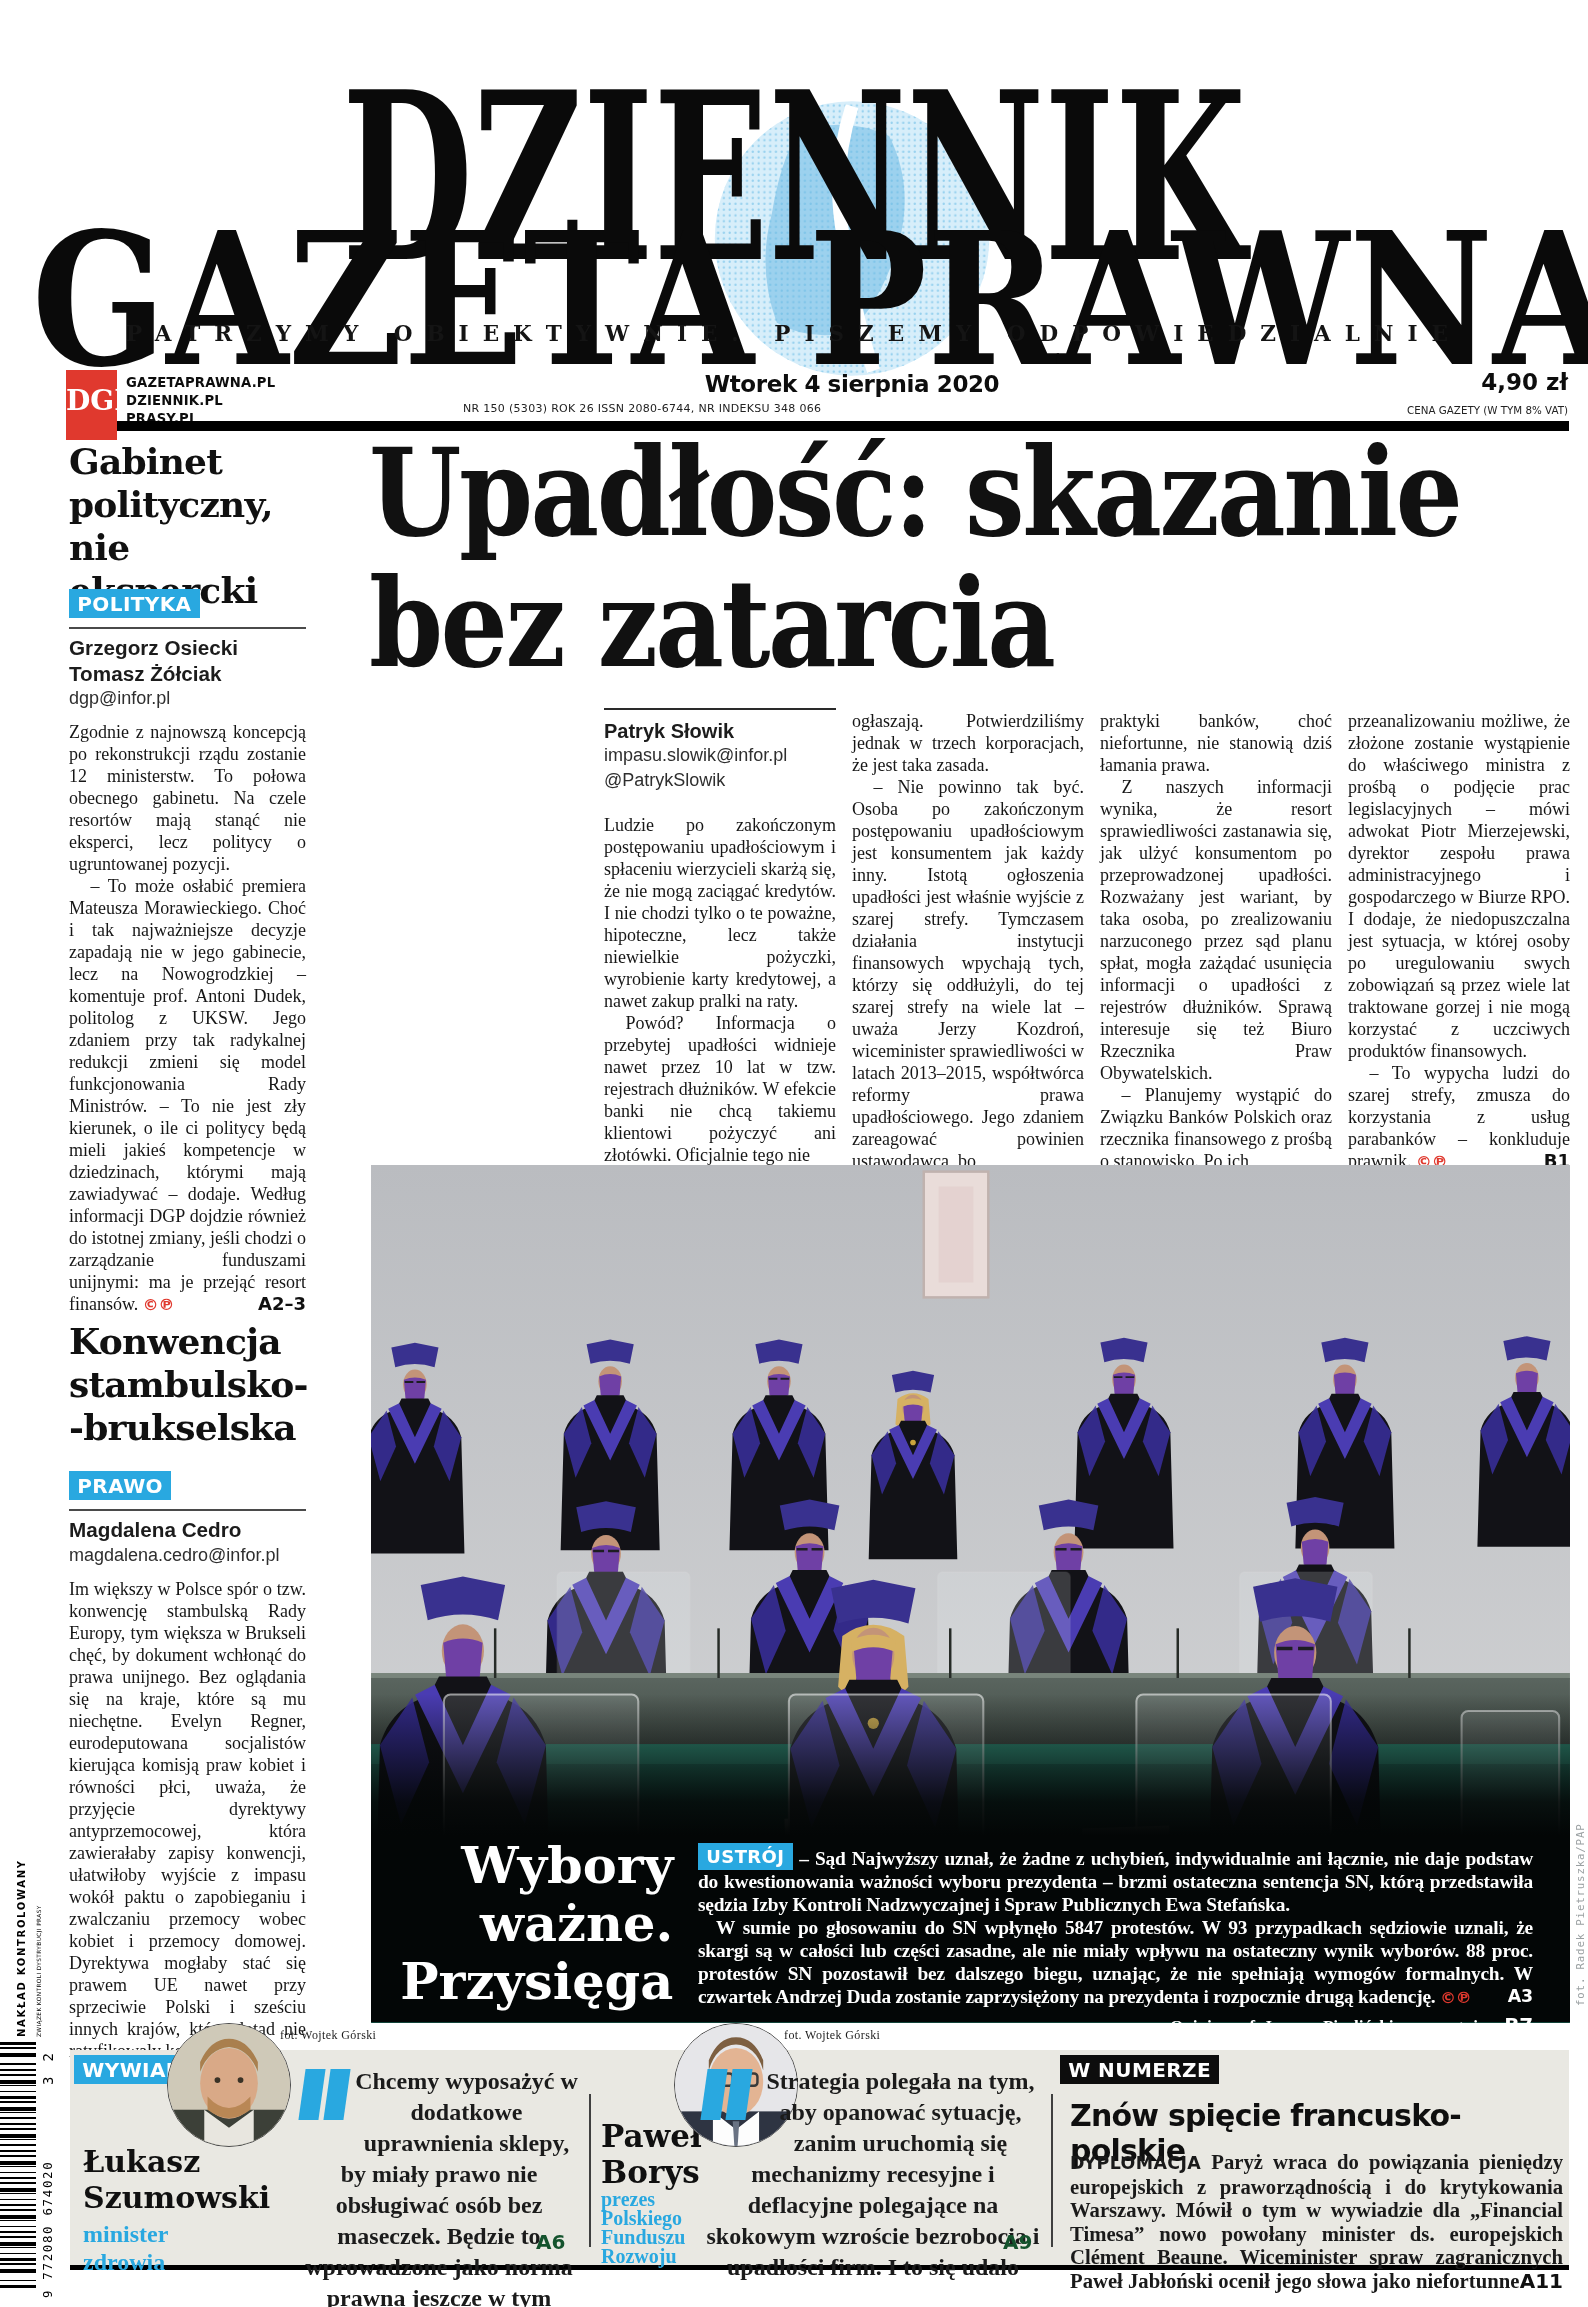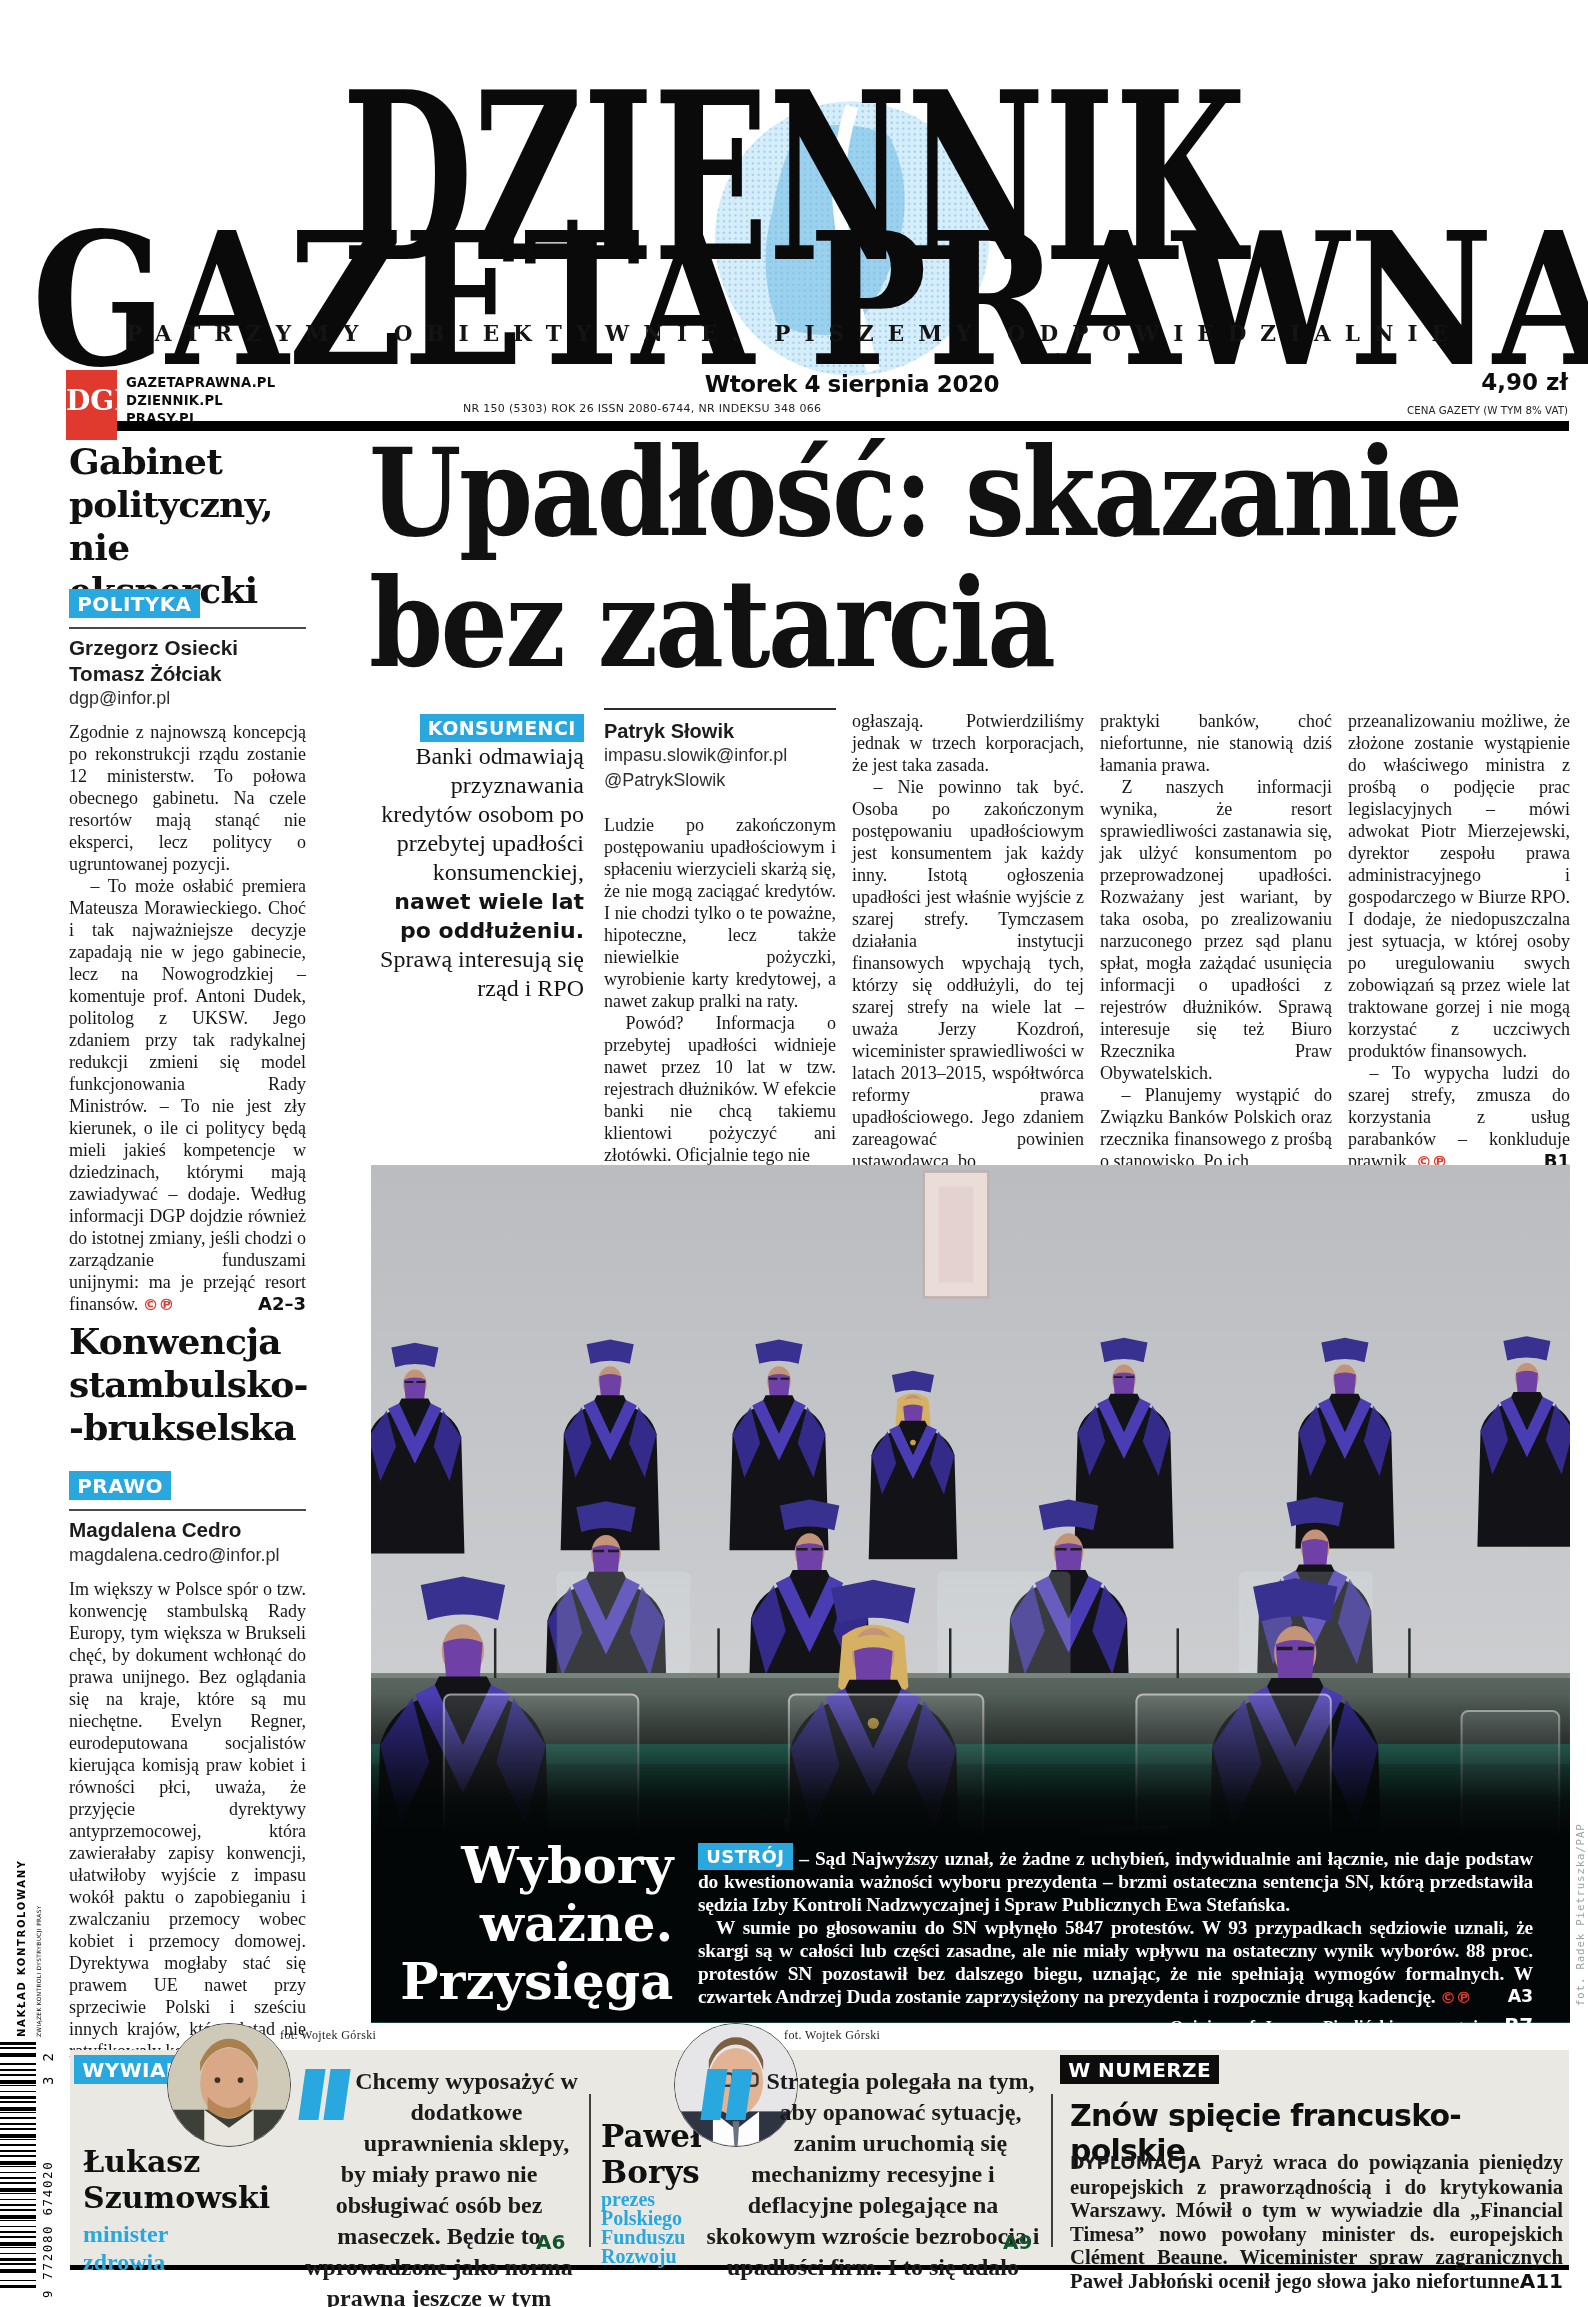--- a/index.html
+++ b/index.html
@@ -131,23 +131,20 @@
        <span class="cp">©℗</span>
        <span class="pref">A5</span></p>
   </div>
 
   <div class="abs hl" style="left:369px;top:427px;width:1208px;font-size:106px;line-height:114px;letter-spacing:-2.5px;
        transform:scale(1,1.15);transform-origin:left top;">
     <div>Upadłość: skazanie</div>
     <div>bez zatarcia</div>
   </div>
 
-  <div class="abs lead" style="left:371px;top:713px;width:213px;">
-    <span class="tag" style="font-size:19px;">KONSUMENCI</span><span> Banki odmawiają przyznawania kredytów osobom po przebytej upadłości konsumenckiej, </span><span class="bold">nawet wiele lat po oddłużeniu.</span><span> Sprawą interesują się rząd i RPO</span>
-  </div>
 
   <div class="abs" style="left:604px;top:708px;width:232px;height:1.7px;background:#2a2a2a;"></div>
   <div class="abs byline" style="left:604px;top:718px;font-size:20px;">Patryk Słowik</div>
   <div class="abs email" style="left:604px;top:744px;">impasu.slowik@infor.pl</div>
   <div class="abs email" style="left:604px;top:769px;">@PatrykSlowik</div>
 
   <div class="abs bodytxt" style="left:604px;top:814px;width:232px;">
     <p><span>Ludzie po zakończonym postępowaniu upadłościowym i spłaceniu wierzycieli skarżą się, że nie mogą zaciągać kredytów. I nie chodzi tylko o te poważne, hipoteczne, lecz także niewielkie pożyczki, wyrobienie karty kredytowej, a nawet zakup pralki na raty.</span></p>
     <p class="ind"><span>Powód? Informacja o przebytej upadłości widnieje nawet przez 10 lat w tzw. rejestrach dłużników. W efekcie banki nie chcą takiemu klientowi pożyczyć ani złotówki. Oficjalnie tego nie</span></p>
   </div>

